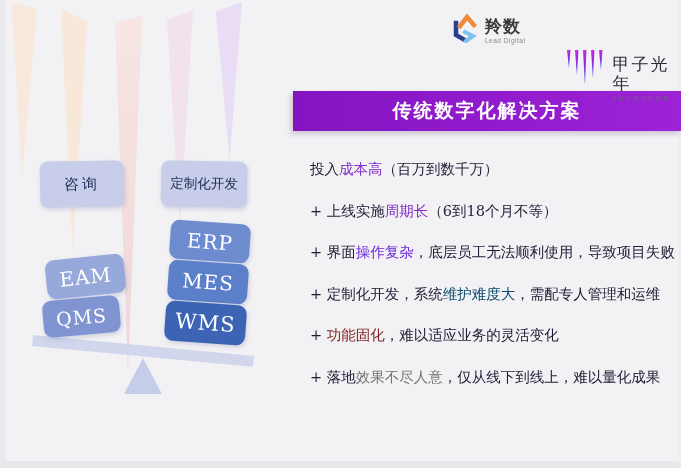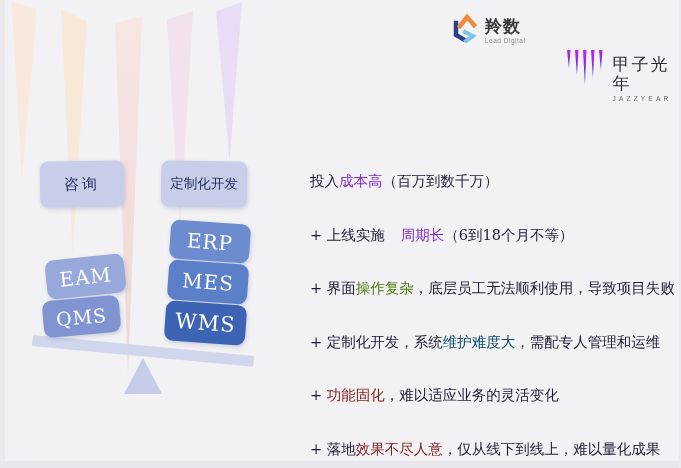--- a/index.html
+++ b/index.html
@@ -53,21 +53,20 @@
   }
 
   
   .bullets {
     position:absolute; z-index:4; left:310px; top:158px; width:369px;
     display:flex; flex-direction:column; gap:19.5px;
   }
   .bullet-line {
     font-size:14.5px; line-height:22px; height:22px; white-space:nowrap;
     color:#1c1c33;
-    margin-top:12px;
   }
 
   
   .logo-lingshu {
     position:absolute; z-index:4; left:452px; top:13px;
     display:flex; align-items:center; gap:7px;
   }
   .logo-lingshu .txt { display:flex; flex-direction:column; }
   .logo-lingshu .name { font-family:Liberation Serif, serif; font-weight:bold; font-size:17px; color:#3a3a3a; letter-spacing:1px; line-height:20px; }
   .logo-lingshu .sub  { font-family:"Liberation Sans",sans-serif; font-size:6.5px; color:#8a8a8a; letter-spacing:.5px; }
@@ -104,28 +103,29 @@
 
   <div class="sbox cat box-consult">咨询</div>
   <div class="sbox cat box-custom">定制化开发</div>
 
   <div class="sbox stack box-eam" style="background-color: rgb(151, 168, 218);">EAM</div>
   <div class="sbox stack box-qms" style="background-color: rgb(128, 148, 209);">QMS</div>
   <div class="sbox stack box-erp" style="background-color: rgb(109, 140, 208);">ERP</div>
   <div class="sbox stack box-mes" style="background-color: rgb(92, 127, 202);">MES</div>
   <div class="sbox stack box-wms" style="background-color: rgb(60, 99, 180);">WMS</div>
 
+  <div class="banner" id="banner" style="background: linear-gradient(90deg, rgb(132, 20, 194), rgb(157, 34, 214));">传统数字化解决方案</div>
 
   <div class="bullets" id="bullet-list">
       <div class="bullet-line"><span>投入</span><span style="color: rgb(128, 48, 200);">成本高</span><span>（百万到数千万）</span></div>
-      <div class="bullet-line"><span>+ 上线实施</span><span style="color: rgb(128, 48, 200); padding-left: 16px;">周期长</span><span>（6到18个月不等）</span></div>
-      <div class="bullet-line"><span>+ 界面</span><span style="color: #4d7c0f;">操作复杂</span><span>，底层员工无法顺利使用，导致项目失败</span></div>
+      <div class="bullet-line"><span>+ 上线实施</span><span style="color: rgb(128, 48, 200);">周期长</span><span>（6到18个月不等）</span></div>
+      <div class="bullet-line"><span>+ 界面</span><span style="color: #6d28d9;">操作复杂</span><span>，底层员工无法顺利使用，导致项目失败</span></div>
       <div class="bullet-line"><span>+ 定制化开发，系统</span><span style="color: #0c4a6e;">维护难度大</span><span>，需配专人管理和运维</span></div>
       <div class="bullet-line"><span>+ </span><span style="color: #7f1d1d;">功能固化</span><span>，难以适应业务的灵活变化</span></div>
-      <div class="bullet-line"><span>+ 落地</span><span style="color: #7f1d1d; text-align: center;">效果不尽人意</span><span>，仅从线下到线上，难以量化成果</span></div>
+      <div class="bullet-line"><span>+ 落地</span><span style="color: #737373; text-align: center;">效果不尽人意</span><span>，仅从线下到线上，难以量化成果</span></div>
     </div>
 
   <div class="logo-lingshu">
     <span>
       <svg width="26" height="30" viewBox="0 0 26 30">
         <polyline points="4,10 4,22 11,26" fill="none" stroke="#2b3f8c" stroke-width="4.5" stroke-linecap="square"></polyline>
         <polyline points="8,13 15,4 22,12" fill="none" stroke="#ee8a3d" stroke-width="4.5" stroke-linecap="square"></polyline>
         <polyline points="13,19 21,23 14,28" fill="none" stroke="#7ec3ea" stroke-width="4" stroke-linecap="square"></polyline>
       </svg>
     </span>

